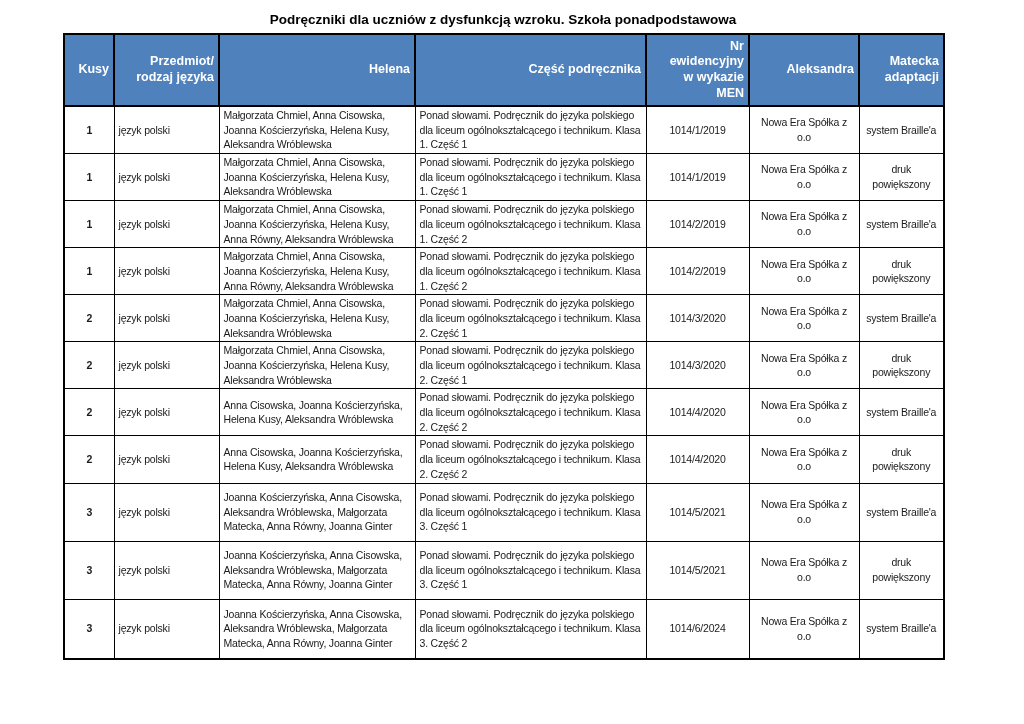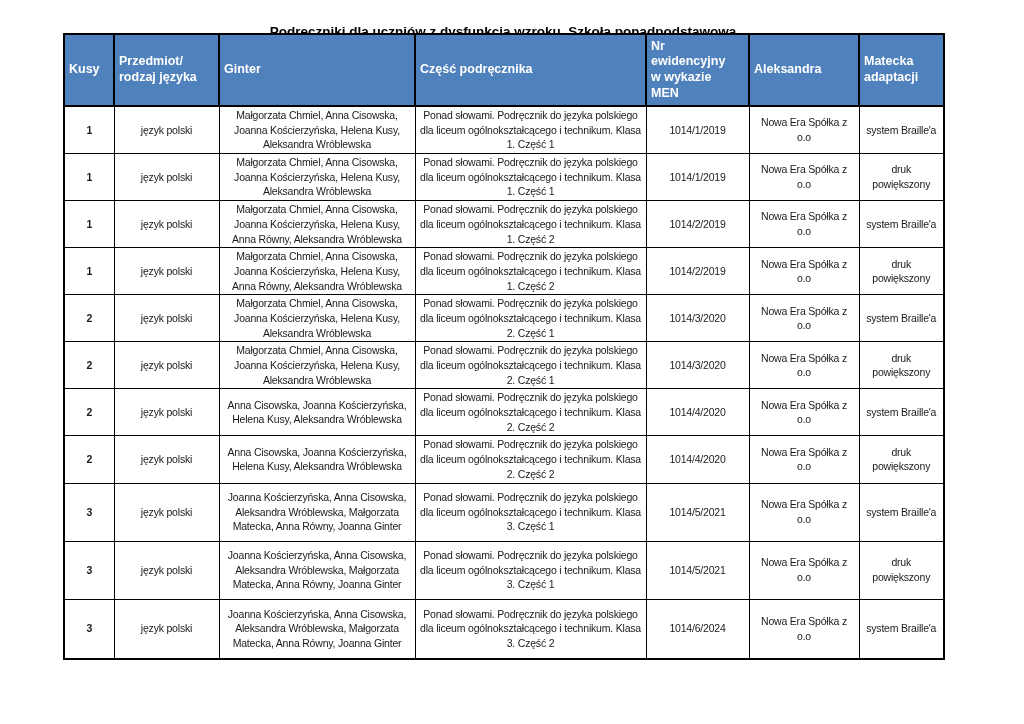--- a/index.html
+++ b/index.html
@@ -17,21 +17,20 @@
     position:relative;
     overflow:hidden;
   }
   .doc-title{
     position:absolute;
     top:12px;left:63px;width:880px;
     text-align:center;
     font-size:13.5px;
     font-weight:bold;
     color:#000;
-    margin-top:12px;
   }
   table.books{
     position:absolute;
     top:33px;left:63px;
     width:880px;
     border-collapse:collapse;
     table-layout:fixed;
     border:2.5px solid var(--border);
   }
   table.books th, table.books td{
@@ -40,39 +39,39 @@
     vertical-align:middle;
     overflow:hidden;
   }
   table.books thead tr{height:72px;}
   table.books thead th{
     background:var(--header-bg);
     color:var(--header-text);
     font-weight:bold;
     font-size:12.5px;
     line-height:1.25;
-    text-align:left;
+    text-align:right;
     white-space:pre-line;
     border:2px solid var(--border);
   }
   table.books tbody tr{height:47px;}
   table.books tbody tr.tall{height:58px;}
   table.books tbody tr:last-child{height:60px;}
   table.books tbody td{
     font-size:10.5px;
     line-height:1.4;
     letter-spacing:-0.2px;
   }
   td.col-0{
     font-size:17px;
     font-weight:bold;
     text-align:center;
     letter-spacing:0;
   }
-  td.col-1, td.col-2, td.col-3{text-align:center;}
+  td.col-1, td.col-2, td.col-3{text-align:left;}
   td.col-4, td.col-5, td.col-6{text-align:center;}
 </style>
 </head>
 <body>
 
 <div class="doc-title">Podręczniki dla uczniów z dysfunkcją wzroku. Szkoła ponadpodstawowa</div>
 
 <table class="books">
   <colgroup>
     <col style="width:50px">
@@ -81,21 +80,21 @@
     <col style="width:231px">
     <col style="width:103px">
     <col style="width:110px">
     <col style="width:85px">
   </colgroup>
   <thead>
     <tr>
       <th>Kusy</th>
       <th>Przedmiot/
 rodzaj języka</th>
-      <th>Ginter</th>
+      <th>Helena</th>
       <th>Część podręcznika</th>
       <th>Nr
 ewidencyjny
 w wykazie
 MEN</th>
       <th>Aleksandra</th>
       <th>Matecka
 adaptacji</th>
     </tr>
   </thead>

